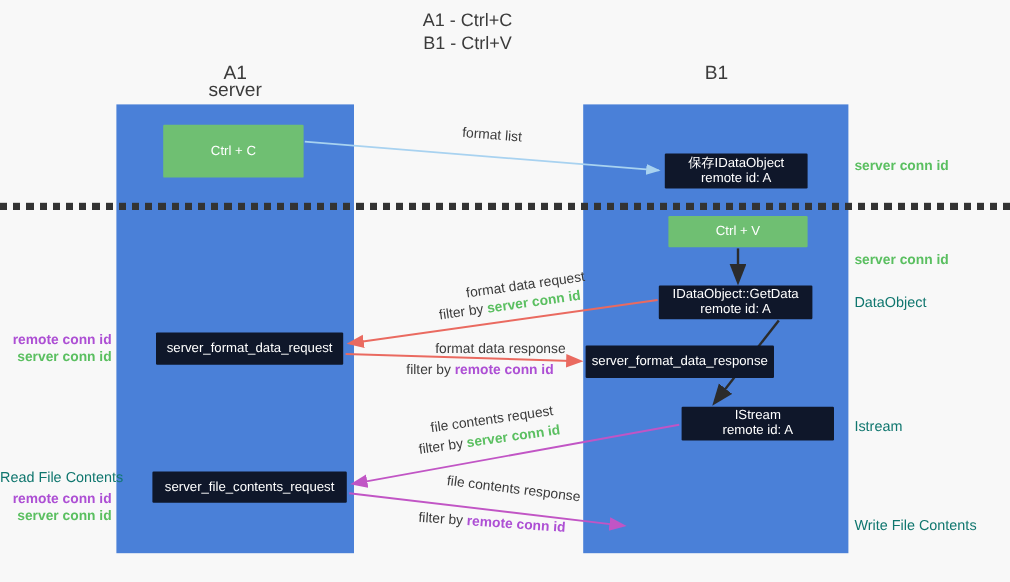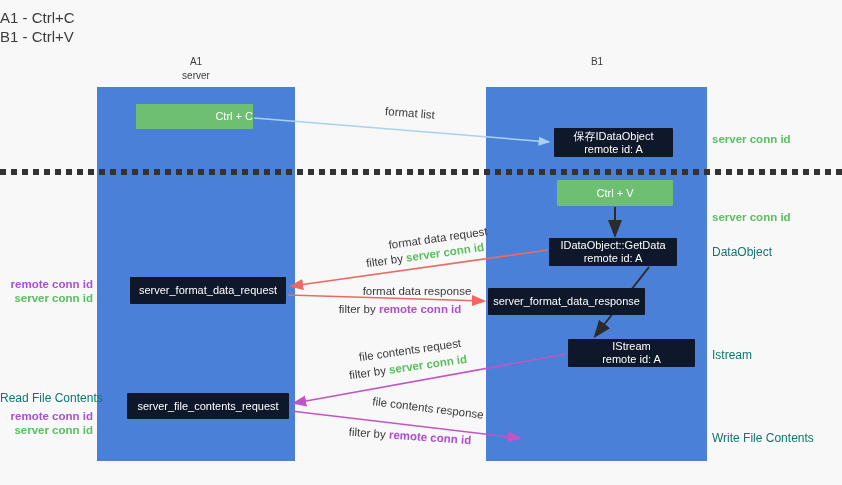--- a/index.html
+++ b/index.html
@@ -1,19 +1,19 @@
 <!DOCTYPE html>
 <html><head>
 <meta charset="utf-8">
 <style>
   html,body{margin:0;padding:0;}
   body{font-family:"Liberation Sans","DejaVu Sans",sans-serif;background:#f8f8f8;}
   .canvas{position:relative;width:842px;height:485px;background:#f8f8f8;overflow:hidden;}
-  .title{position:absolute;top:8px;left:0;width:779px;font-size:15px;line-height:19px;color:#3b3b3b;}
-  .col-header{position:absolute;width:120px;text-align:center;font-size:10px;line-height:14px;color:#3b3b3b;}
+  .title{position:absolute;top:8px;left:0;width:779px;text-align:center;font-size:15px;line-height:19px;color:#3b3b3b;}
+  .col-header{position:absolute;width:120px;text-align:center;font-size:16px;line-height:14px;color:#3b3b3b;}
   .lane{position:absolute;top:87px;height:374px;background:#4a80d8;}
   .lane-left{left:97px;width:198px;}
   .lane-right{left:486px;width:221px;}
   .divider{position:absolute;left:0;top:169px;width:842px;height:6px;
     background:repeating-linear-gradient(90deg,#333 0 6px,transparent 6px 11px);}
   .node{position:absolute;display:flex;flex-direction:column;align-items:center;justify-content:center;
     color:#fff;font-size:11px;line-height:13px;text-align:center;border-radius:1px;}
   .green{background:#6fbf72;}
   .orange{background:#0f172a;}
   .mid-label{position:absolute;font-size:11.5px;color:#3b3b3b;text-align:center;white-space:nowrap;}
@@ -63,21 +63,21 @@
     </defs>
     <line x1="254" y1="118" x2="549" y2="142" stroke="#a8d2f0" stroke-width="1.5" marker-end="url(#m-blue)"></line>
     <line x1="615" y1="207" x2="615" y2="234" stroke="#2b2b2b" stroke-width="2" marker-end="url(#m-black)"></line>
     <line x1="548" y1="250" x2="292" y2="286" stroke="#ea6a60" stroke-width="1.6" marker-end="url(#m-red)"></line>
     <line x1="288" y1="295" x2="483" y2="301" stroke="#ea6a60" stroke-width="1.6" marker-end="url(#m-red)"></line>
     <line x1="649" y1="267" x2="596" y2="335" stroke="#2b2b2b" stroke-width="2" marker-end="url(#m-black)"></line>
     <line x1="566" y1="354" x2="295" y2="403" stroke="#c155c5" stroke-width="1.6" marker-end="url(#m-magenta)"></line>
     <line x1="291" y1="411" x2="519" y2="438" stroke="#c155c5" stroke-width="1.6" marker-end="url(#m-magenta)"></line>
   </svg>
 
-  <div class="node green" style="left:136px;top:104px;width:117px;height:25px;align-items:flex-end;">
+  <div class="node green" style="left:136px;top:104px;width:117px;height:44px;">
     <span>Ctrl + C</span>
   </div>
 
   <div class="node orange" style="left:554px;top:128px;width:119px;height:29px;">
     <span>保存IDataObject</span>
     <span>remote id: A</span>
   </div>
 
   <div class="node green" style="left:557px;top:180px;width:116px;height:26px;text-align:right;">
     <span>Ctrl + V</span>

